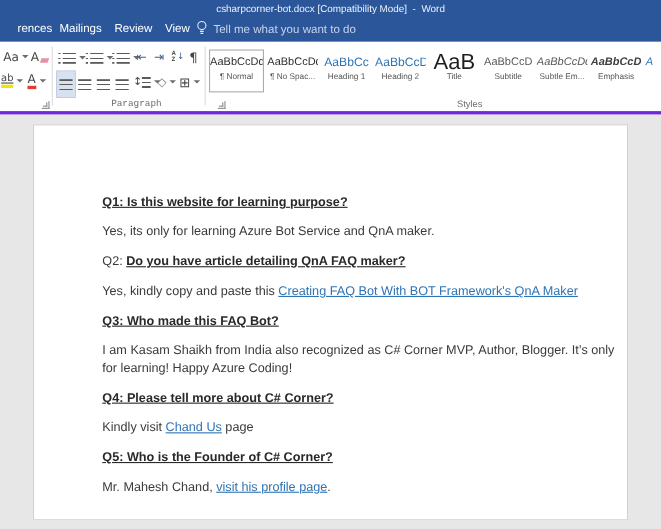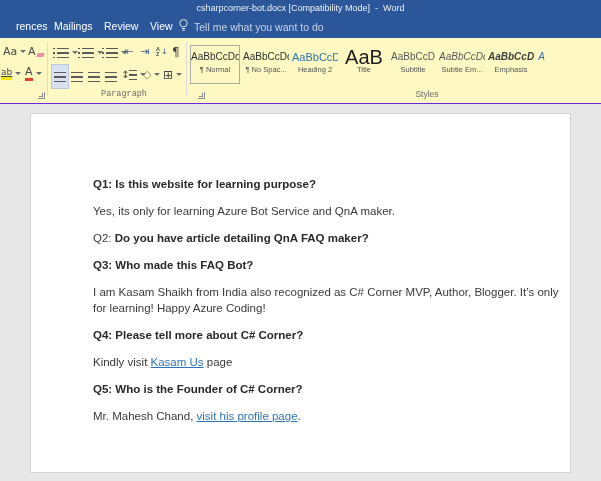--- a/index.html
+++ b/index.html
@@ -18,22 +18,22 @@
   .tabrow { position:absolute; top:15px; left:16px; width:601px; height:23px; color:#fff; font-size:10.5px; }
   .tab { position:absolute; top:0; height:23px; line-height:23px; cursor:default; }
   .tab-partial { left:0; }
   .tab-mailings { left:38px; }
   .tab-review { left:88px; }
   .tab-view { left:134px; }
   .tellme-wrap { position:absolute; left:162px; top:0; height:23px; display:flex; align-items:center; }
   .tellme { color:#c7d3e9; font-size:10.5px; margin-left:5px; }
 
   
-  .ribbon { position:absolute; top:38px; left:0; width:601px; height:66px; background:#fef9c3;
-            border-bottom:1px solid #6d28d9; box-sizing:border-box; }
+  .ribbon { position:absolute; top:38px; left:0; width:601px; height:66px; background:#ffffff;
+            border-bottom:3px solid #6d28d9; box-sizing:border-box; }
   .vsep { position:absolute; top:4px; height:54px; width:1px; background:#dcdcdc; }
   .rbtn { position:absolute; height:19px; display:flex; align-items:center; color:#464646;
           font-size:11px; cursor:default; }
   .caret { width:0; height:0; border-left:3px solid transparent; border-right:3px solid transparent;
            border-top:3px solid #6d6d6d; margin-left:3px; }
   .glyph { font-family:"DejaVu Sans",sans-serif; }
   .eraser { display:inline-block; width:7px; height:4px; background:#e391a4; transform:skewX(-20deg);
             margin-left:1px; margin-top:7px; }
   .hl { border-bottom:3px solid #f3e500; padding-bottom:0px; font-size:9px; line-height:10px; }
   .fc { border-bottom:3px solid #e03c32; padding-bottom:0px; font-size:11px; line-height:12px; }
@@ -63,21 +63,21 @@
   .chip.s-emph .sample { color:#3f3f3f; font-style:italic; font-weight:bold; }
   .chip.s-partial { width:9px; }
   .chip.s-partial .sample { color:#2e74b5; font-style:italic; }
 
   
   .page { position:absolute; left:30px; top:113px; width:541px; height:360px; background:#fff;
           border:1px solid #d2d2d2; box-sizing:border-box; }
   .content { position:absolute; left:93px; top:176px; width:478px; font-size:11.5px; line-height:16px;
              color:#3a3a3a; }
   .content p { margin:0 0 11px 0; }
-  .q { font-weight:bold; color:#292929; }
+  .q { font-weight:bold; color:#292929;text-decoration:underline; }
   .content a { color:#2e74b5; text-decoration:underline; cursor:pointer; }
 </style>
 </head>
 <body>
 
 <div class="chrome">
   <div class="win-title">csharpcorner-bot.docx [Compatibility Mode]  -  Word</div>
   <div class="tabrow">
     <div class="tab tab-partial">rences</div>
     <div class="tab tab-mailings">Mailings</div>
@@ -181,20 +181,24 @@
   <div class="gallery">
     <div class="chip selected">
       <div class="sample">AaBbCcDd</div>
       <div class="label">¶ Normal</div>
     </div>
     <div class="chip">
       <div class="sample">AaBbCcDd</div>
       <div class="label">¶ No Spac...</div>
     </div>
     <div class="chip s-h">
+      <div class="sample">AaBbCc</div>
+      <div class="label">Heading 1</div>
+    </div>
+    <div class="chip s-h">
       <div class="sample">AaBbCcD</div>
       <div class="label">Heading 2</div>
     </div>
     <div class="chip s-title">
       <div class="sample">AaB</div>
       <div class="label">Title</div>
     </div>
     <div class="chip s-sub">
       <div class="sample">AaBbCcD</div>
       <div class="label">Subtitle</div>
@@ -213,19 +217,20 @@
     </div>
   </div>
   <div class="grouplabel" style="left:398px; width:58px;">Styles</div>
 </div>
 
 <div class="page"></div>
 <div class="content">
   <p class="q">Q1: Is this website for learning purpose?</p>
   <p>Yes, its only for learning Azure Bot Service and QnA maker.</p>
   <p><span>Q2: </span><span class="q">Do you have article detailing QnA FAQ maker?</span></p>
+  <p><span>Yes, kindly copy and paste this </span><a>Creating FAQ Bot With BOT Framework's QnA Maker</a></p>
   <p class="q">Q3: Who made this FAQ Bot?</p>
   <p>I am Kasam Shaikh from India also recognized as C# Corner MVP, Author, Blogger. It’s only for learning! Happy Azure Coding!</p>
   <p class="q">Q4: Please tell more about C# Corner?</p>
-  <p><span>Kindly visit </span><a>Kasam Us</a><span> page</span></p>
+  <p><span>Kindly visit </span><a>Chand Us</a><span> page</span></p>
   <p class="q">Q5: Who is the Founder of C# Corner?</p>
   <p><span>Mr. Mahesh Chand, </span><a>visit his profile page</a><span>.</span></p>
 </div>
 
 </body></html>

